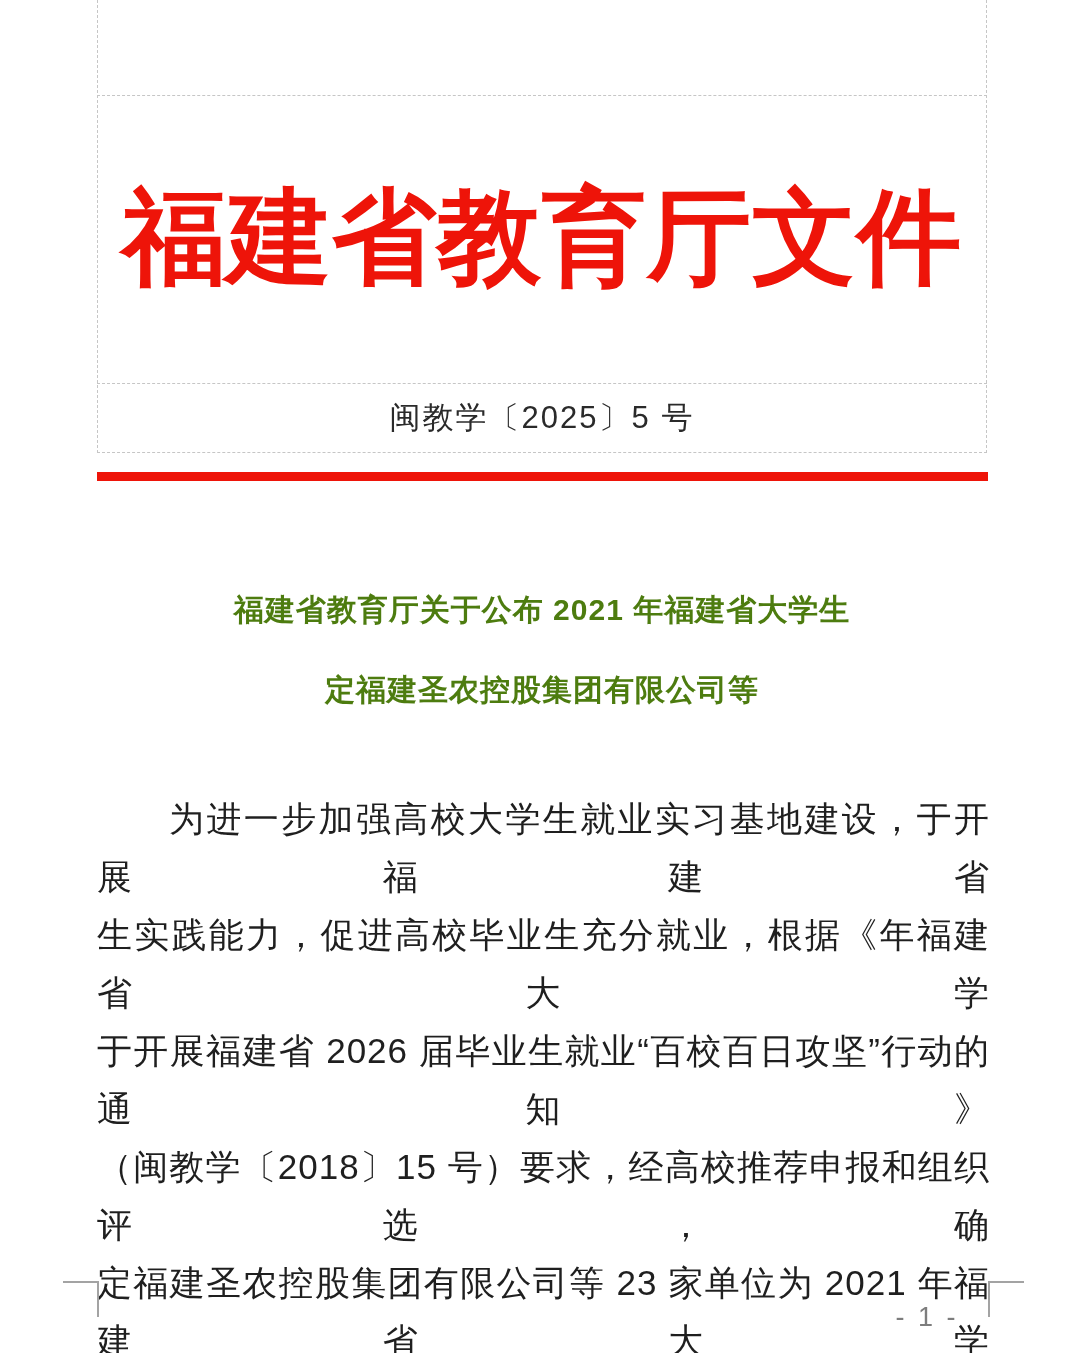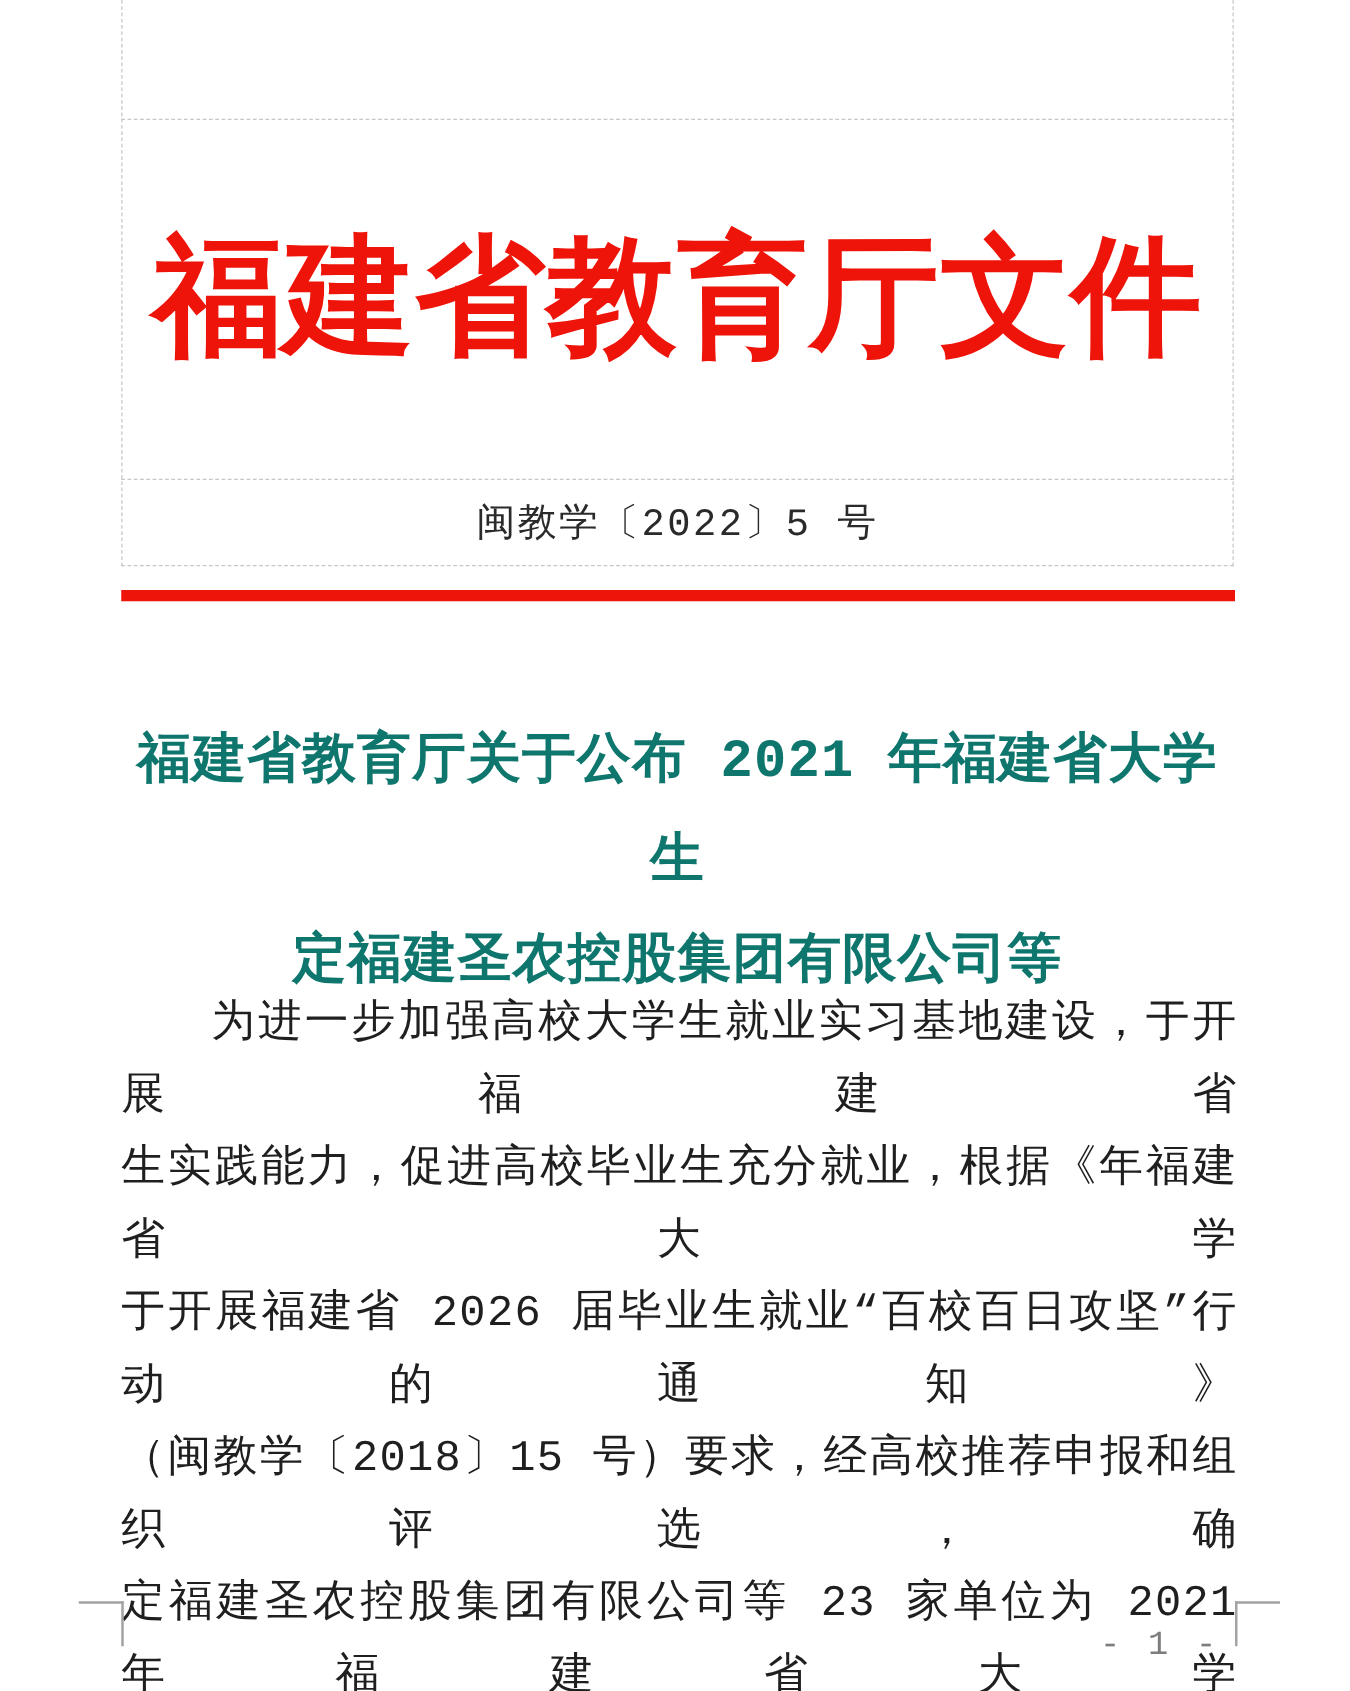--- a/index.html
+++ b/index.html
@@ -2,21 +2,21 @@
 <html lang="zh"><head>
 <meta charset="utf-8">
 <style>
   html, body { margin: 0; padding: 0; background: #ffffff; }
   .page {
     position: relative;
     width: 1080px;
     height: 1353px;
     background: #ffffff;
     overflow: hidden;
-    font-family: Liberation Mono, monospace;
+    font-family: Liberation Sans, sans-serif;
     color: #1a1a1a;
   }
 
   
   .vdash {
     position: absolute;
     top: 0;
     height: 453px;
     width: 0;
     border-left: 1px dashed #c6c6c6;
@@ -77,23 +77,23 @@
   }
 
   
   .doc-title {
     position: absolute;
     left: 97px;
     top: 570px;
     width: 890px;
     text-align: center;
     font-weight: 700;
-    font-size: 43px;
+    font-size: 30px;
     line-height: 80px;
-    color: #0f766e;
+    color: #4d7c0f;
     letter-spacing: 1px;
   }
 
   
   .body-text {
     position: absolute;
     left: 97px;
     top: 790px;
     width: 893px;
     font-size: 35px;
@@ -143,21 +143,21 @@
 <div class="page">
 
   <div class="vdash left"></div>
   <div class="vdash right"></div>
   <div class="hdash row1"></div>
   <div class="hdash row2"></div>
   <div class="hdash row3"></div>
 
   <div class="banner">福建省教育厅文件</div>
 
-  <div class="doc-number">闽教学〔2022〕5 号</div>
+  <div class="doc-number">闽教学〔2025〕5 号</div>
 
   <div class="red-rule"></div>
 
   <div class="doc-title">
     <div>福建省教育厅关于公布 2021 年福建省大学生</div>
     <div>定福建圣农控股集团有限公司等</div>
   </div>
 
   <div class="body-text">
     <div class="body-line fill indent">为进一步加强高校大学生就业实习基地建设，于开展福建省</div>

